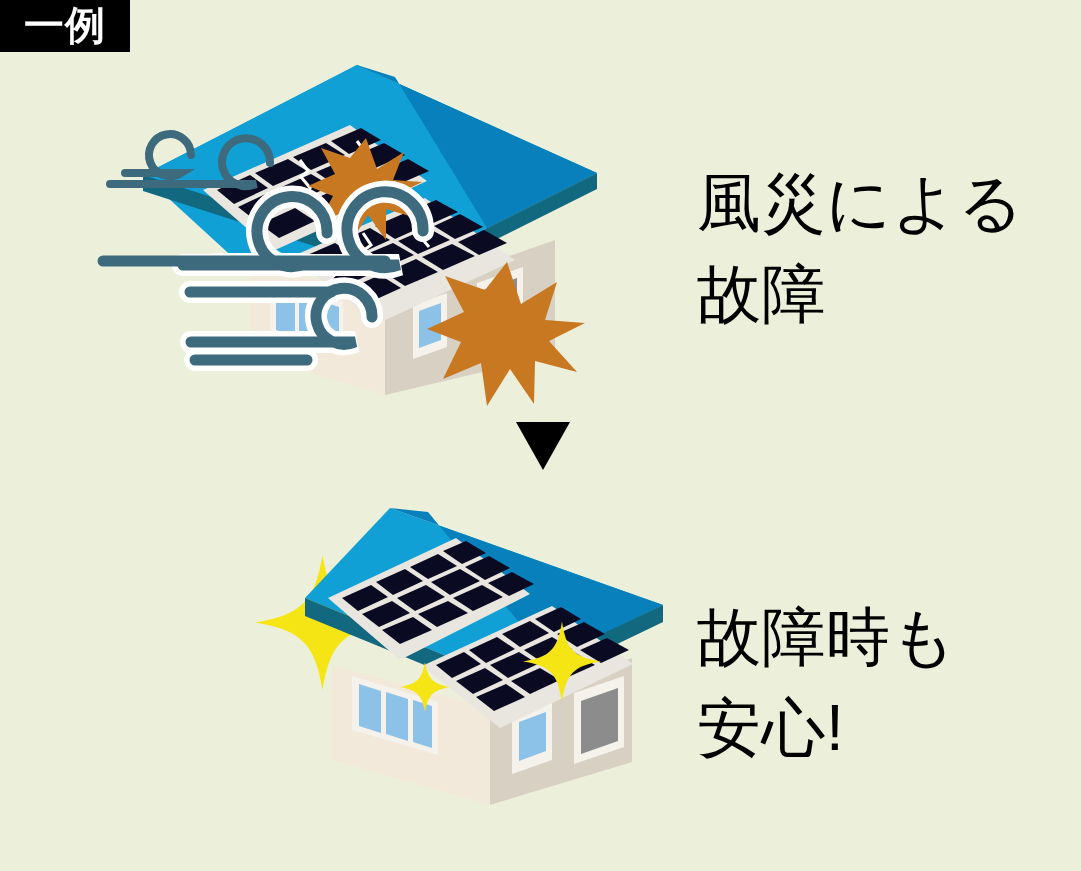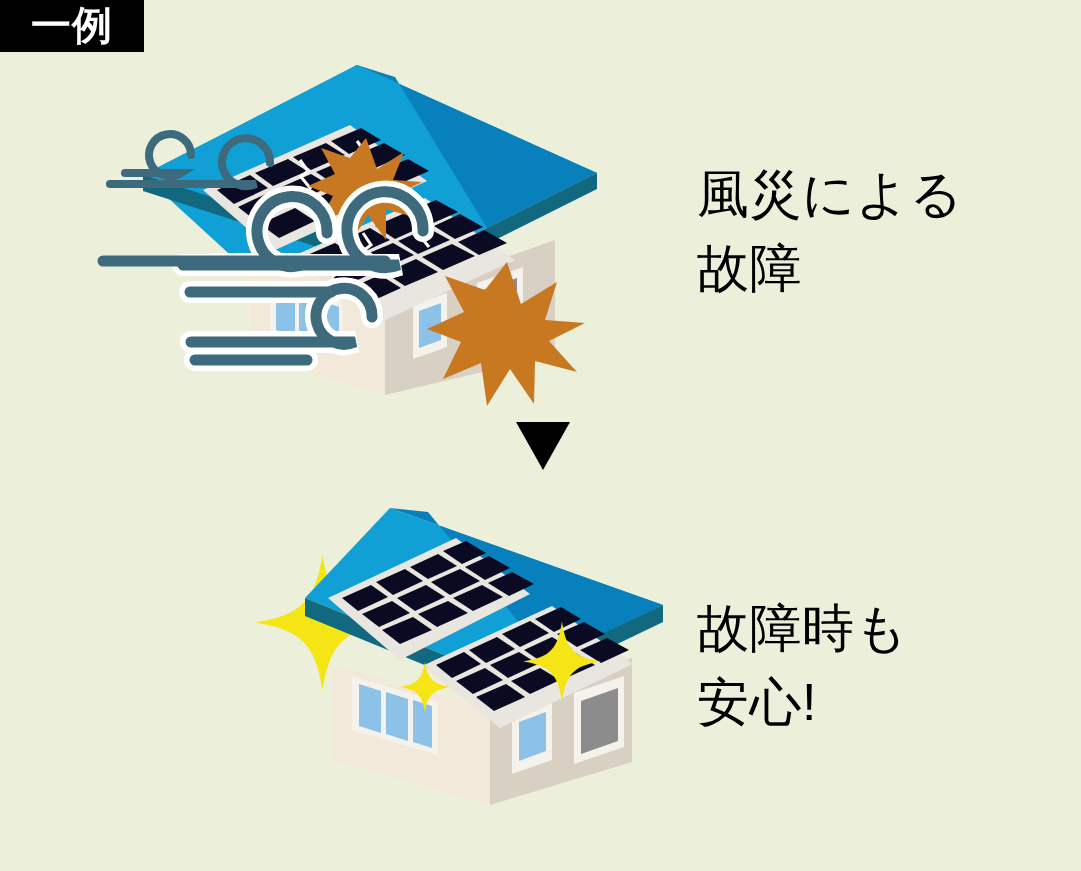--- a/index.html
+++ b/index.html
@@ -14,38 +14,38 @@
     position: relative;
     width: 1081px;
     height: 871px;
     background: #ecf0da;
     overflow: hidden;
   }
   .badge {
     position: absolute;
     left: 0px;
     top: 0px;
-    width: 144px;
+    width: 130px;
     height: 52px;
     background: #000000;
     color: #ffffff;
     display: flex;
     align-items: center;
     justify-content: center;
     font-size: 40px;
     font-weight: bold;
     letter-spacing: 1px;
     line-height: 1;
     padding-bottom: 2px;
     box-sizing: border-box;
   }
   .caption {
     position: absolute;
     color: #000000;
-    font-size: 52px;
+    font-size: 64px;
     font-weight: 500;
     line-height: 1.42;
     white-space: pre;
     letter-spacing: 0.5px;
   }
   #caption-top {
     left: 697px;
     top: 158px;
   }
   #caption-bottom {

